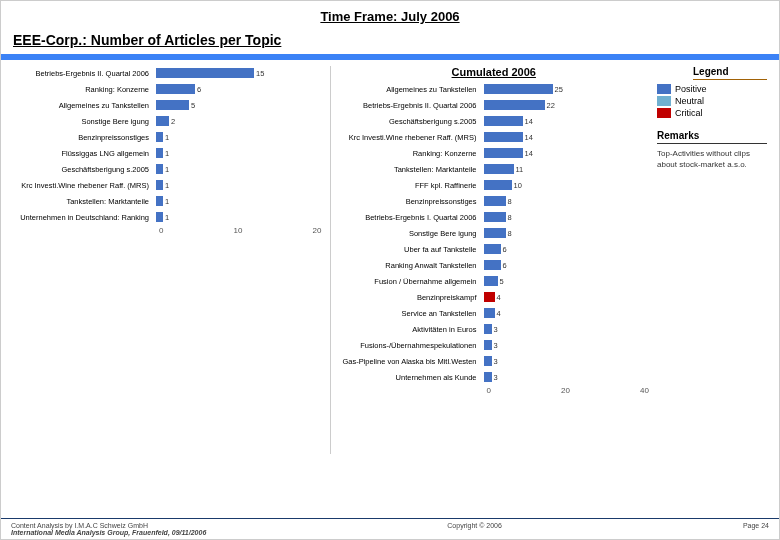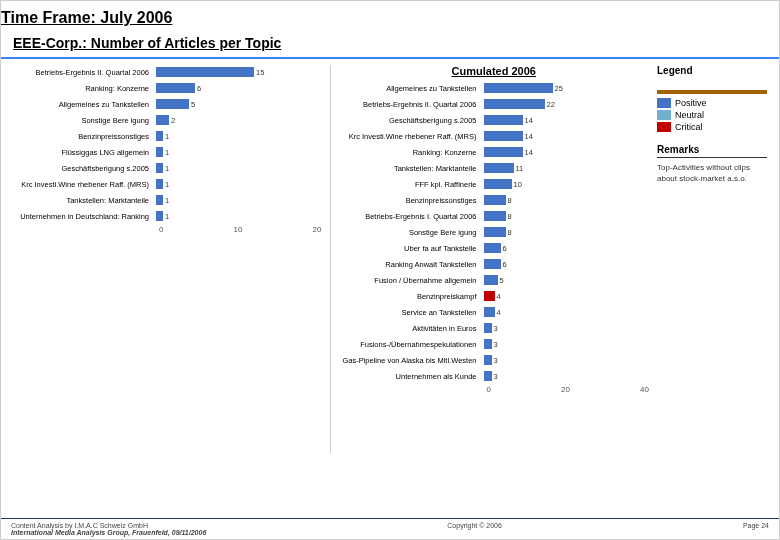--- a/index.html
+++ b/index.html
@@ -14,32 +14,32 @@
     }
 
     .page-container {
       width: 780px;
       height: 540px;
       position: relative;
       border: 1px solid #ccc;
     }
 
     .header {
-      text-align: left;
+      text-align: center;
       padding: 8px 0 4px 0;
-      font-size: 16px;
+      font-size: 13px;
       font-weight: bold;
       text-decoration: underline;
     }
 
     .title-bar {
       padding: 4px 12px 6px 12px;
       font-size: 14px;
       font-weight: bold;
-      border-bottom: 2px solid #3b82f6;
+      border-bottom: 6px solid #3b82f6;
       display: flex;
       align-items: center;
     }
 
     .title-bar span {
       text-decoration: underline;
     }
 
     .logo-circle {
       position: absolute;
@@ -131,22 +131,23 @@
       position: absolute;
       right: 10px;
       top: 78px;
       width: 110px;
     }
 
     .legend-title {
       font-weight: bold;
       font-size: 10px;
       margin-bottom: 4px;
-      border-bottom: 4px solid #a16207;
-      padding-bottom: 14px;
+      border-bottom: 1px solid #a16207;
+      padding-bottom: 2px;
+      margin-left: 36px;
     }
 
     .legend-item {
       display: flex;
       align-items: flex-start;
       margin-bottom: 2px;
       font-size: 9px;
     }
 
     .legend-box {

